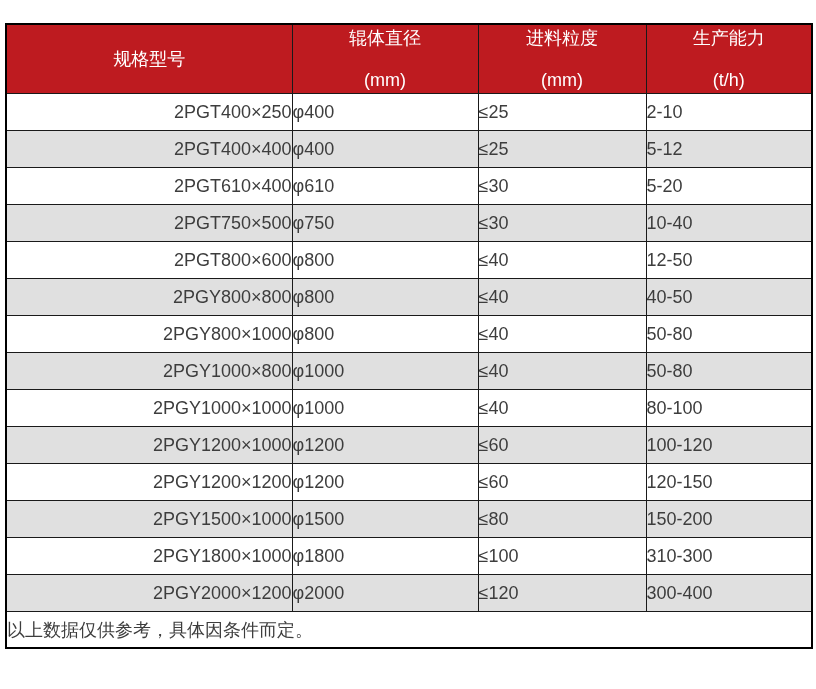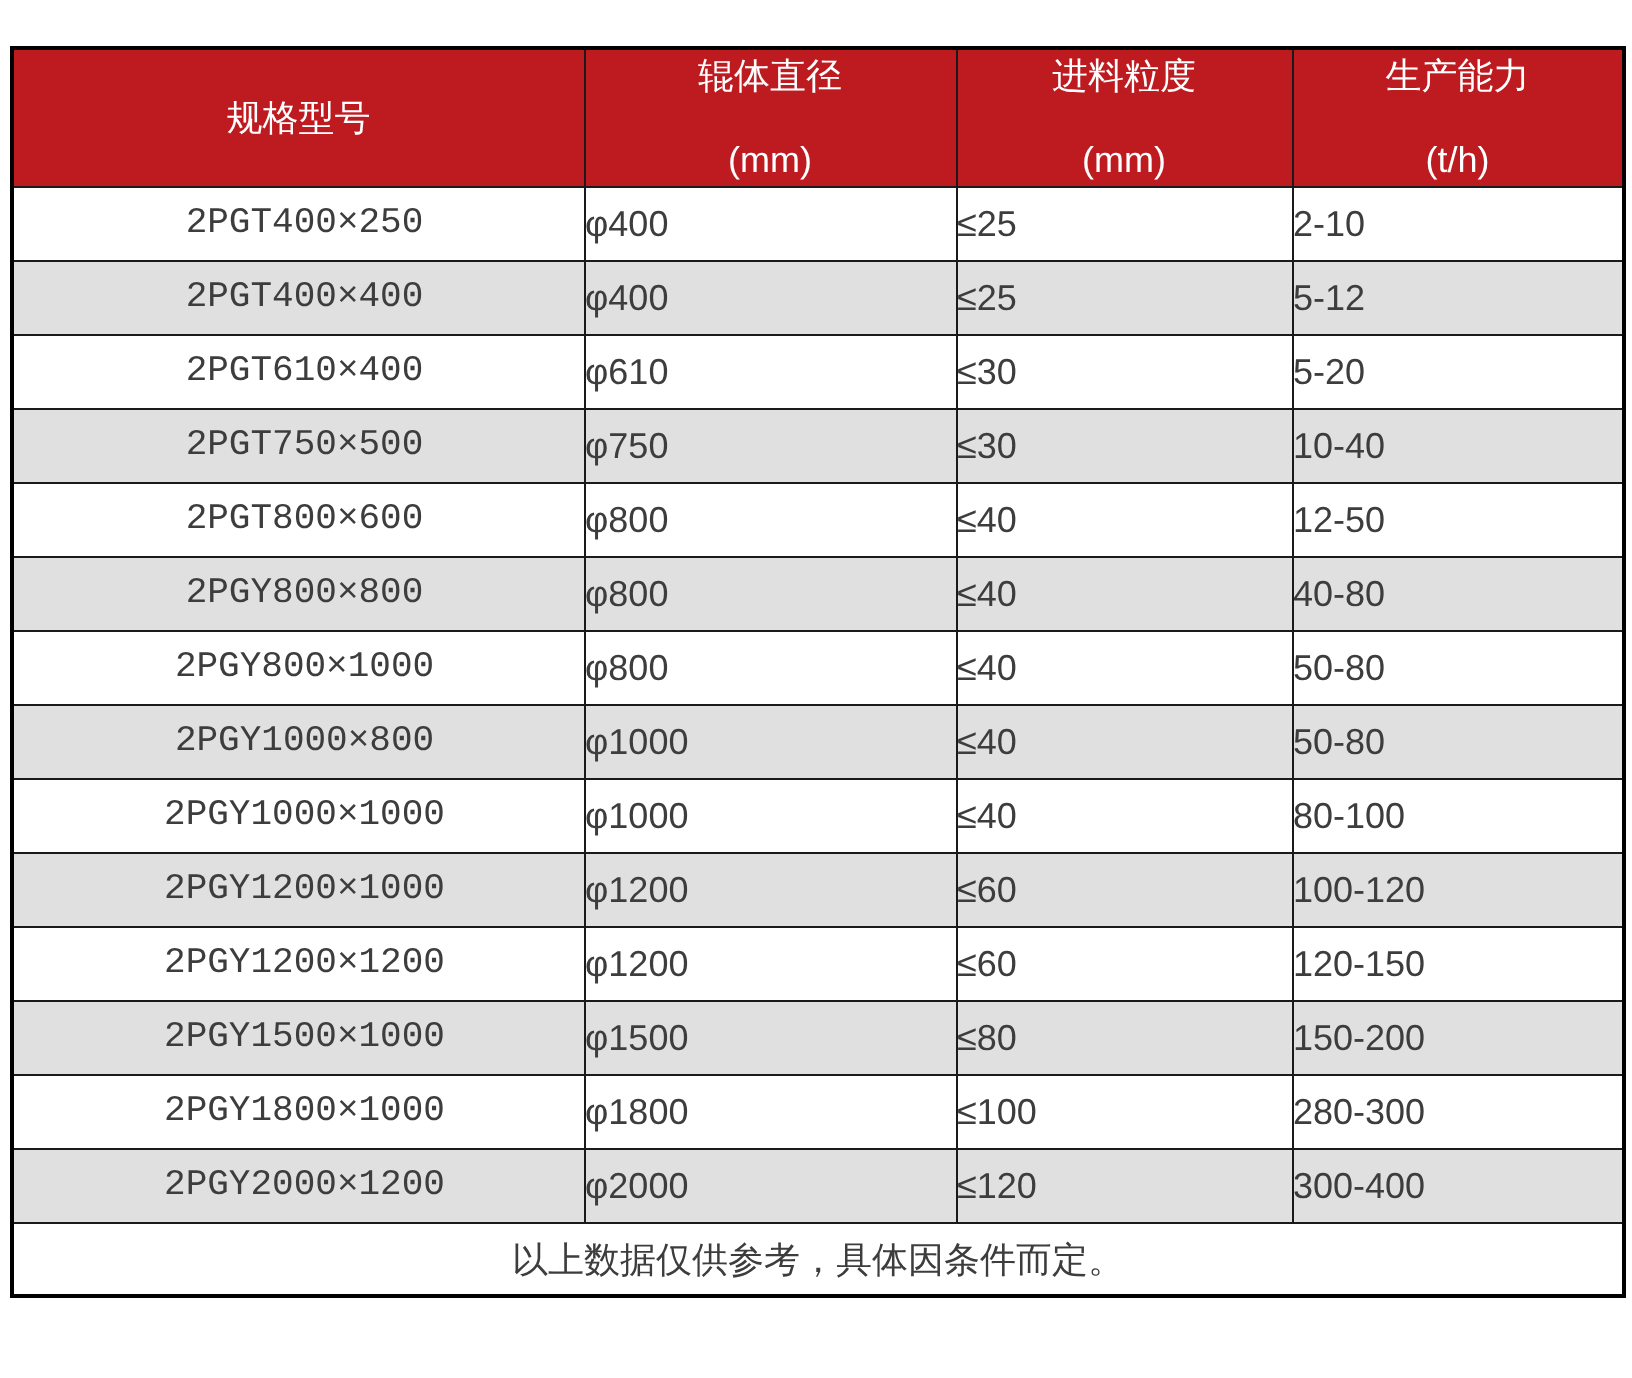--- a/index.html
+++ b/index.html
@@ -43,33 +43,32 @@
   
   tbody td {
     height: 36px;
     font-size: 18px;
     color: #3d3d3d;
     text-align: left;
     vertical-align: middle;
     padding: 0;
   }
   tbody td.cell-model {
-    text-align: center;
+    text-align: right;
     padding-left: 6px;
-    font-family: Liberation Mono, monospace;
   }
   tbody tr { background: #ffffff; }
   tbody tr:nth-child(even) { background: #e0e0e0; }
   
   tfoot td {
     height: 35px;
     background: #ffffff;
     font-size: 18px;
     color: #3d3d3d;
-    text-align: center;
+    text-align: left;
     vertical-align: middle;
     padding: 0;
   }
 </style>
 </head>
 <body>
 
 <div class="table-wrap">
   <table class="specs">
     <colgroup>
@@ -125,21 +124,21 @@
         <tr>
           <td class="cell-model">2PGT800×600</td>
           <td class="cell-roller-diameter">φ800</td>
           <td class="cell-feed-size">≤40</td>
           <td class="cell-capacity">12-50</td>
         </tr>
         <tr>
           <td class="cell-model">2PGY800×800</td>
           <td class="cell-roller-diameter">φ800</td>
           <td class="cell-feed-size">≤40</td>
-          <td class="cell-capacity">40-80</td>
+          <td class="cell-capacity">40-50</td>
         </tr>
         <tr>
           <td class="cell-model">2PGY800×1000</td>
           <td class="cell-roller-diameter">φ800</td>
           <td class="cell-feed-size">≤40</td>
           <td class="cell-capacity">50-80</td>
         </tr>
         <tr>
           <td class="cell-model">2PGY1000×800</td>
           <td class="cell-roller-diameter">φ1000</td>
@@ -167,21 +166,21 @@
         <tr>
           <td class="cell-model">2PGY1500×1000</td>
           <td class="cell-roller-diameter">φ1500</td>
           <td class="cell-feed-size">≤80</td>
           <td class="cell-capacity">150-200</td>
         </tr>
         <tr>
           <td class="cell-model">2PGY1800×1000</td>
           <td class="cell-roller-diameter">φ1800</td>
           <td class="cell-feed-size">≤100</td>
-          <td class="cell-capacity">280-300</td>
+          <td class="cell-capacity">310-300</td>
         </tr>
         <tr>
           <td class="cell-model">2PGY2000×1200</td>
           <td class="cell-roller-diameter">φ2000</td>
           <td class="cell-feed-size">≤120</td>
           <td class="cell-capacity">300-400</td>
         </tr>
       </tbody>
     <tfoot>
       <tr>

